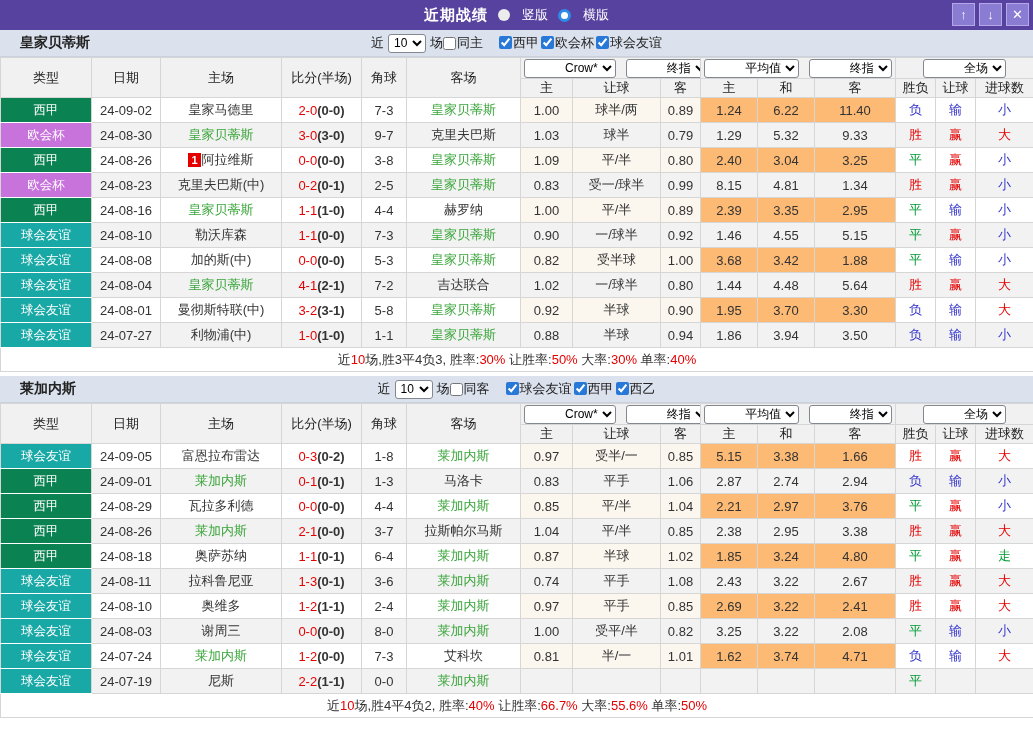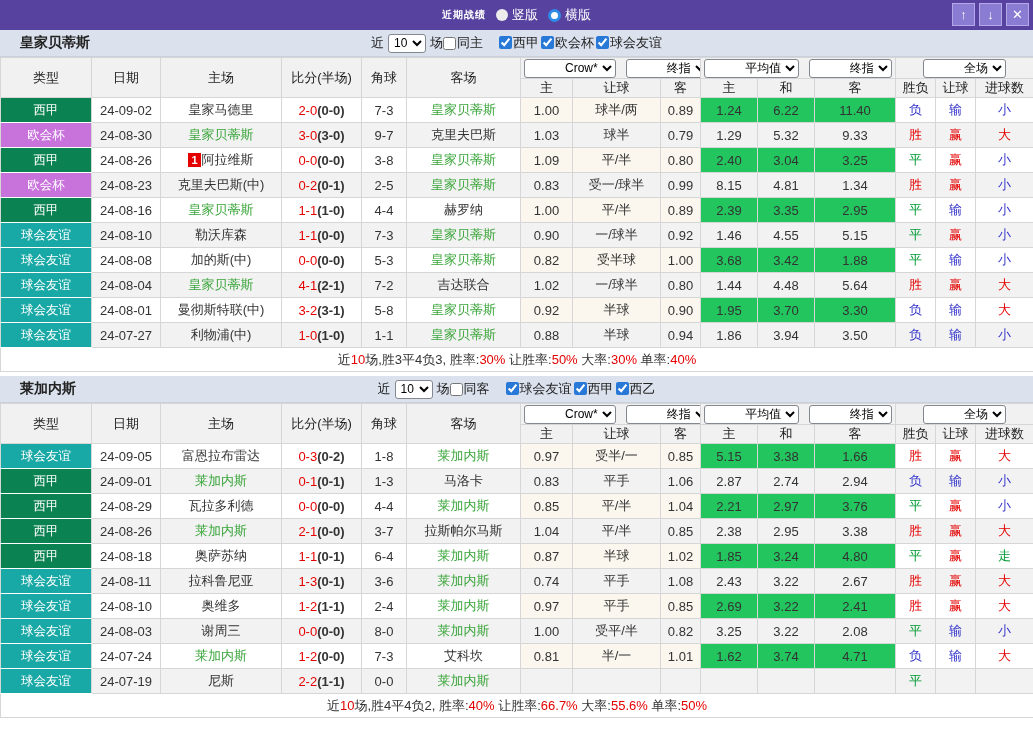--- a/index.html
+++ b/index.html
@@ -8,22 +8,22 @@
     width:1033px;
     font-family:"Liberation Sans","DejaVu Sans",sans-serif;
     color:#333;
   }
   
   .titlebar{
     height:30px; background:#5742A0; position:relative;
     display:flex; align-items:center; color:#fff;
   }
   .titlebar-center{ margin:0 auto; display:flex; align-items:center; gap:10px; font-size:13px; }
-  .title{ font-weight:bold; font-size:10px; letter-spacing:1px; }
-  .tb-radio{ display:flex; align-items:center; gap:4px; cursor:pointer;justify-content:flex-end; }
+  .title{ font-weight:bold; font-size:15px; letter-spacing:1px; }
+  .tb-radio{ display:flex; align-items:center; gap:12px; cursor:pointer;justify-content:flex-end; }
   .radio-circle{ width:12px; height:12px; border-radius:50%; background:#ECECEC; display:inline-block; }
   .radio-circle.checked{ width:13px; height:13px; background:#fff; border:3.5px solid #2E8BE6; }
   .win-buttons{ position:absolute; right:4px; top:3px; display:flex; gap:4px; }
   .win-btn{
     width:23px; height:23px; background:#8A7CD2; border:1px solid #B4A8E8;
     color:#fff; display:flex; align-items:center; justify-content:center;
     font-size:13px; font-weight:bold; cursor:pointer;
   }
   
   .section + .section{ margin-top:4px; }
@@ -48,21 +48,21 @@
     border:1px solid #D6D6D6; text-align:center; padding:0;
     overflow:hidden; white-space:nowrap;
   }
   th{ background:#F1F1F1; font-weight:normal; color:#222; }
   .hdr-top th{ height:21px; }
   .hdr-sub th{ height:16px; }
   .sel-cell select{ margin:0 3px;padding-left:36px; }
   td{ height:25px; background:#fff; }
   tr.even td{ background:#F2F2F2; }
   td.col-crow{ background:#FBF6EE; }
-  td.col-avg{ background:#22c55e; }
+  td.col-avg{ background:#fdba74; }
   td.badge-cell{ color:#fff; font-size:12.5px; border-bottom-color:#fff; }
   .score-main{ color:#E50000;text-align:center; }
   .score-half{ color:#333;font-weight:bold; }
   .team-green{ color:#3AA53A; cursor:pointer; }
   .team-black{ color:#333; cursor:pointer; }
   .red-card{
     display:inline-block; background:#E50000; color:#fff; font-size:11px;
     line-height:14px; padding:0 3px; margin-right:1px; font-weight:bold;
   }
   .res-red{ color:#E50000; }

